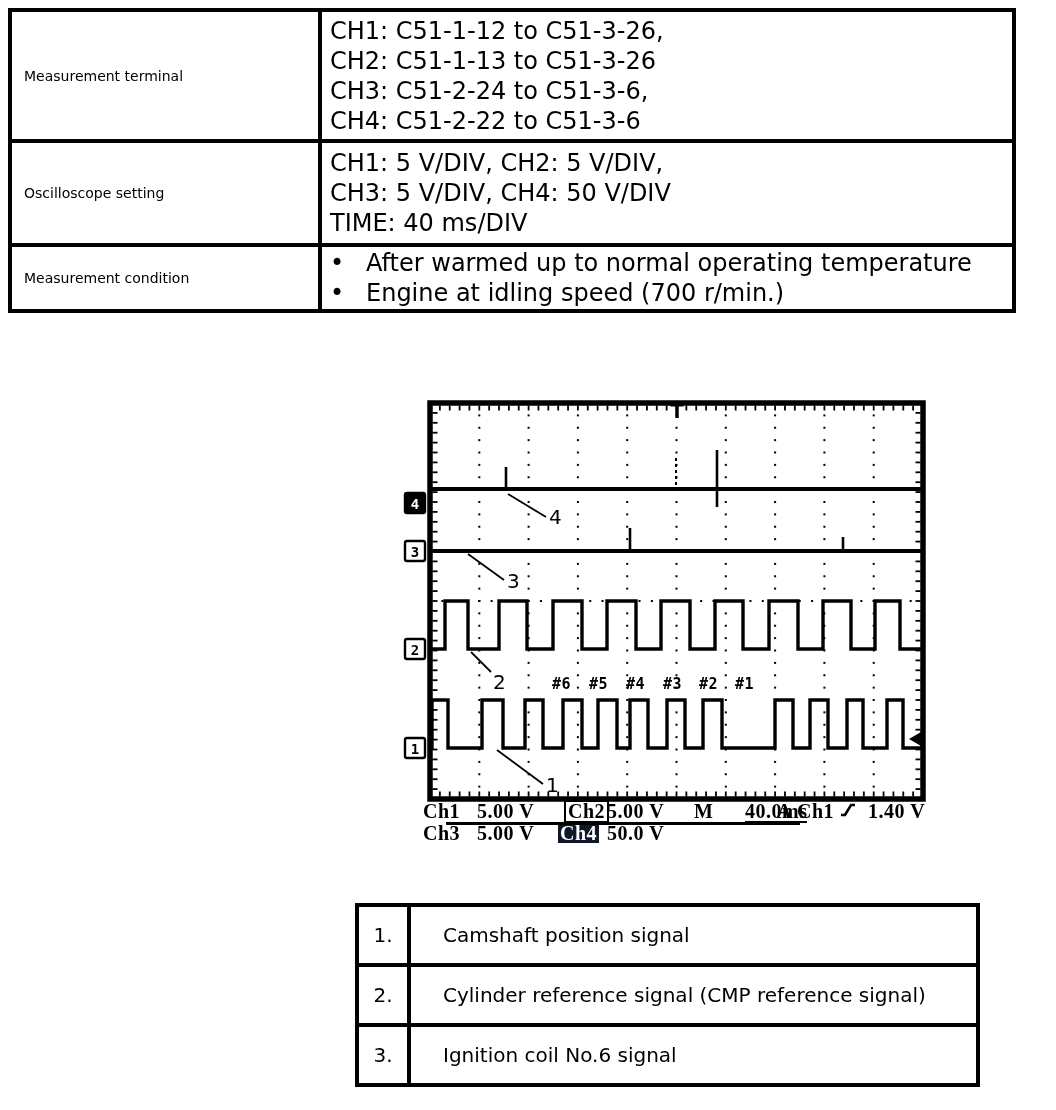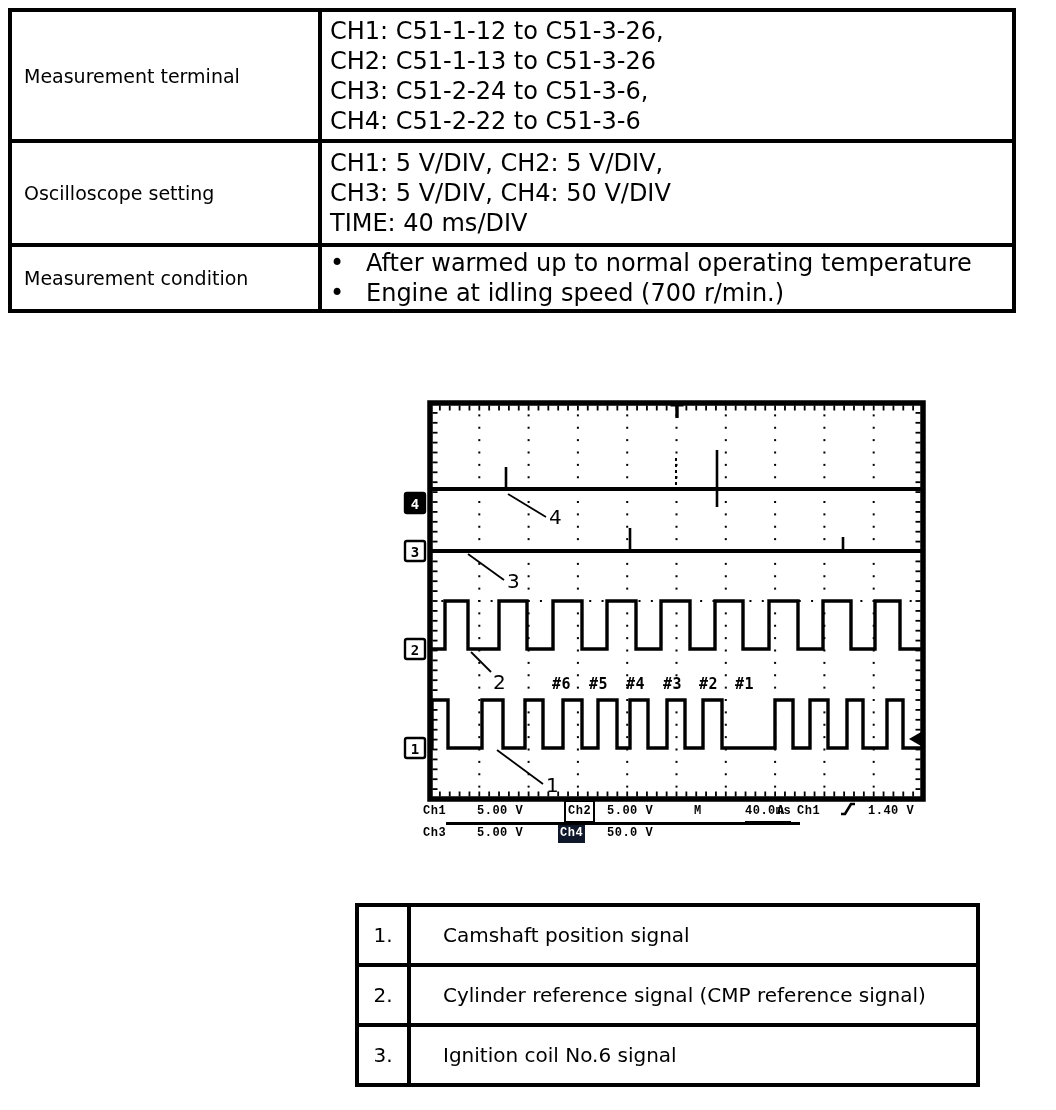--- a/index.html
+++ b/index.html
@@ -8,32 +8,32 @@
   .abs{position:absolute}
 
   
   .settings-table{left:8px;top:8px;width:1008px;border:4px solid #000;box-sizing:border-box}
   .st-row{display:flex;border-top:4px solid #000}
   .st-row:first-child{border-top:none}
   .st-row:nth-child(1){height:127px}
   .st-row:nth-child(2){height:100px}
   .st-row:nth-child(3){height:62px}
   .st-label{width:310px;flex:none;border-right:4px solid #000;display:flex;align-items:center;
-            padding-left:12px;font-size:19px;box-sizing:border-box}
+            padding-left:12px;font-size:14px;box-sizing:border-box}
   .st-value{flex:1;display:flex;flex-direction:column;justify-content:center;
             padding-left:8px;font-size:24px}
   .st-line{line-height:30px;white-space:nowrap}
   .bullet-line{display:flex;line-height:30px;white-space:nowrap}
   .bullet-mark{width:36px;flex:none}
   .bullet-mark::before{content:"\2022"}
 
   
   #scope-svg{left:398px;top:395px}
   #scope-readout{left:420px;top:802px;width:516px;height:46px;
-                 font-family:Liberation Mono, monospace;font-weight:bold;font-size:12px}
+                 font-family:Liberation Serif, serif;font-weight:bold;font-size:20px}
   .ro{position:absolute;white-space:nowrap;line-height:19px;letter-spacing:0.5px}
   .ro.boxed{border:2px solid #000;padding:0 2px;margin-top:-2px}
   .ro.inverted{background:#0f172a;color:#fff;padding:0 2px}
   .ro.underline{border-bottom:2px solid #000}
   .scope-underline{left:446px;top:822px;width:354px;height:3px;background:#000}
 
   
   .legend-table{left:355px;top:903px;width:625px;border:4px solid #000;box-sizing:border-box}
   .lg-row{display:flex;height:56px;border-top:4px solid #000}
   .lg-row:first-child{border-top:none}

